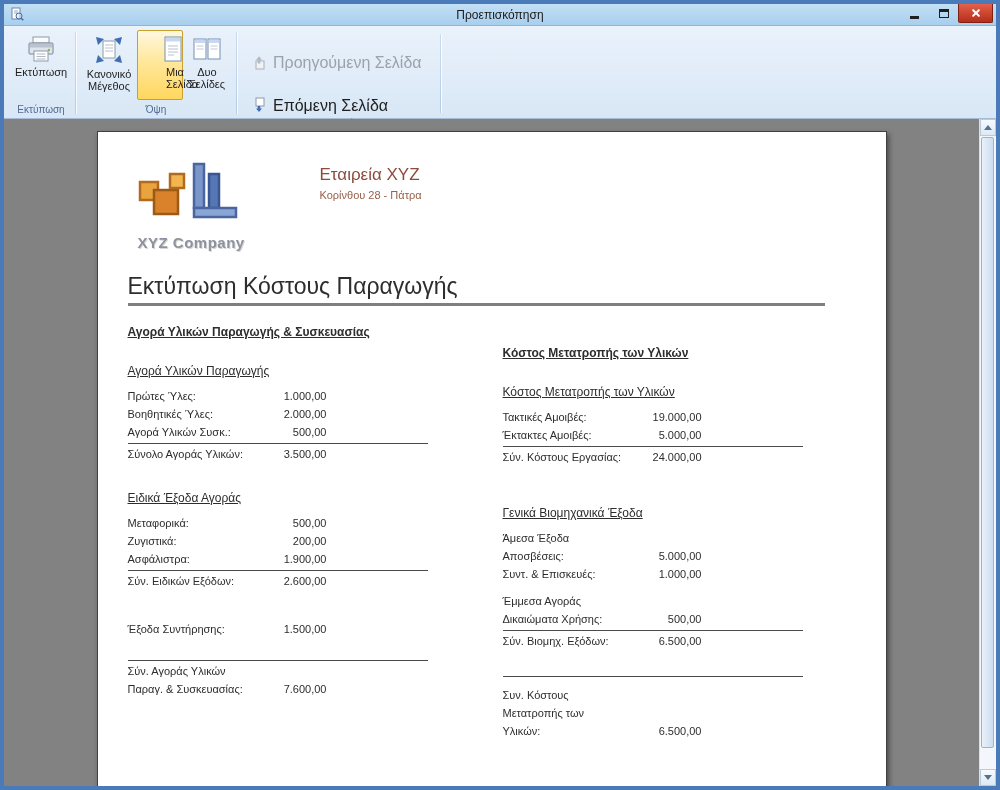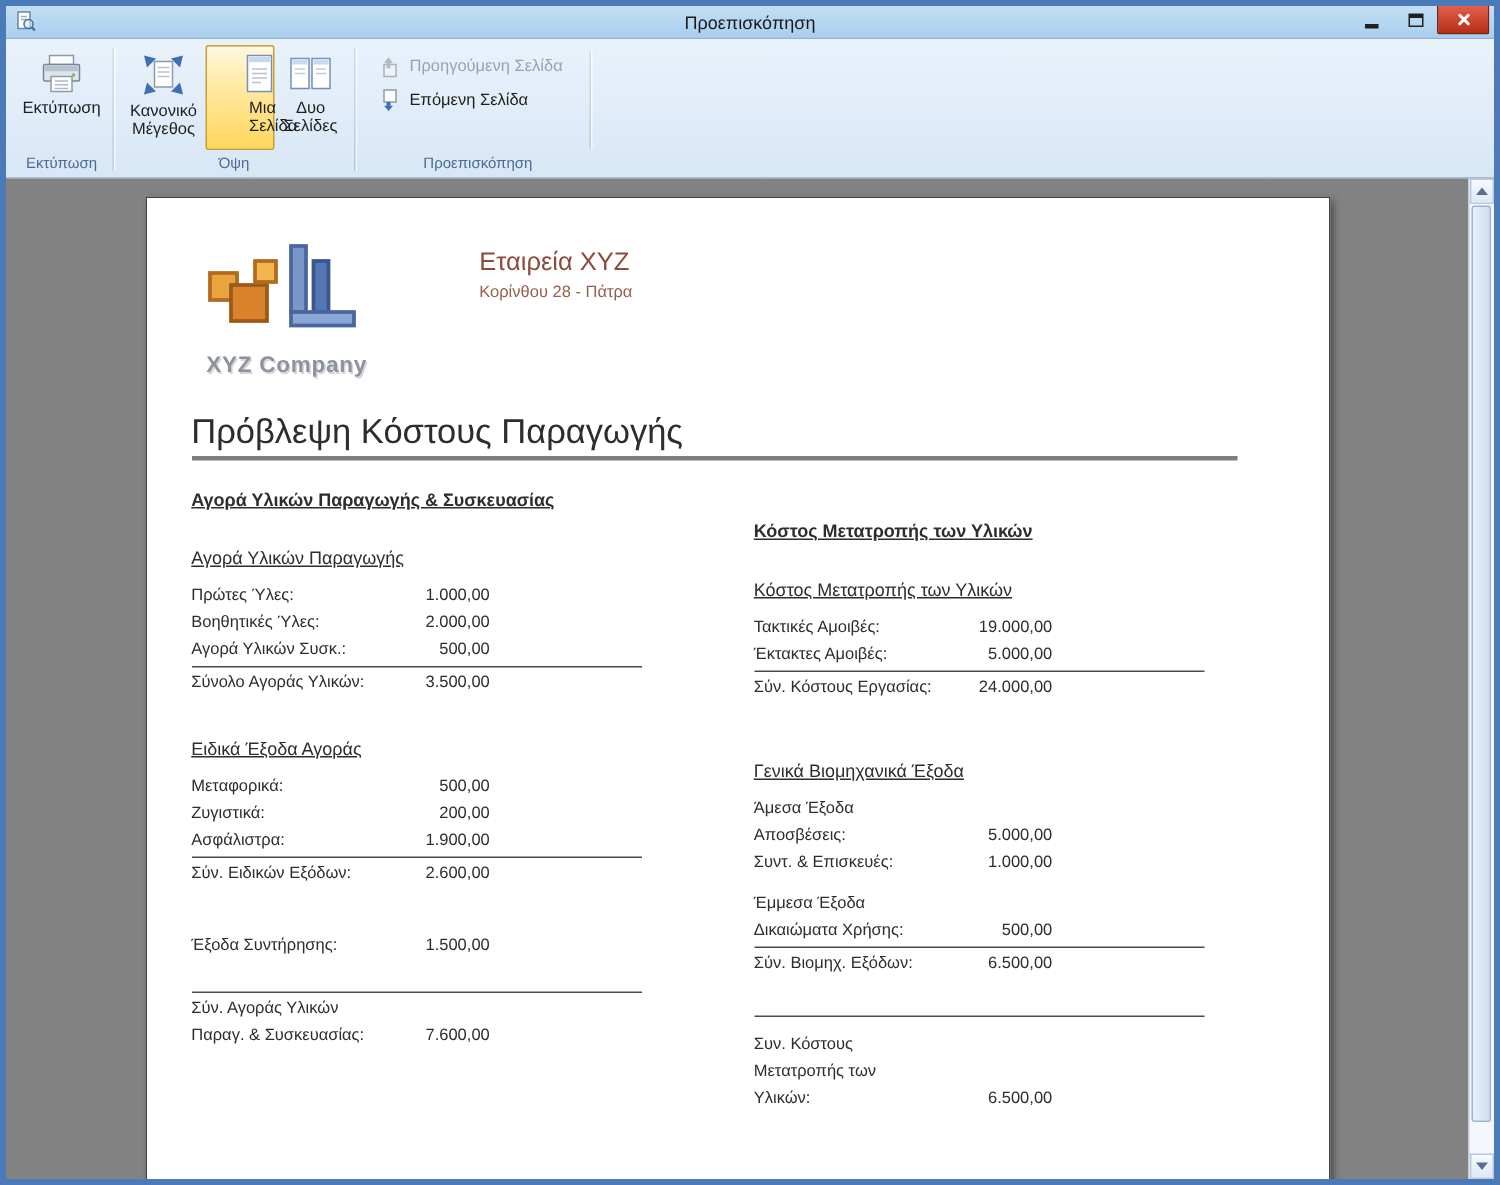--- a/index.html
+++ b/index.html
@@ -41,23 +41,23 @@
              font-size:11px; line-height:12px; color:#1e1e1e; text-align:center; height:70px; }
   .big-btn .lbl { width:100%; white-space:normal; }
   .big-btn.w-print { width:58px; }
   .big-btn.w-normal { width:56px; }
   .big-btn.w-one { width:46px; }
   .big-btn.w-two { width:48px; }
   .big-btn.w-close { width:94px; }
   .big-btn.selected { background:linear-gradient(#fff8e0,#ffe9a2 40%,#ffd75e);
                       border-color:#c99f2e;padding-left:28px; }
   .stack { display:flex; flex-direction:column; align-items:flex-start; gap:2px; padding:3px 4px 0; }
-  .small-btn { display:flex; align-items:center; gap:6px; height:21px; padding:0 12px 0 4px;
+  .small-btn { display:flex; align-items:flex-start; gap:6px; height:21px; padding:0 12px 0 4px;
                border:1px solid transparent; background:transparent;
-               font-family:"Liberation Sans",sans-serif; font-size:11px; color:#1e1e1e; }
+               font-family:"Liberation Sans",sans-serif; font-size:16px; color:#1e1e1e;margin-top:20px; }
   .small-btn.disabled { color:#9aa2ad; }
   .icon { line-height:0; }
 
   
   .preview { flex:1; position:relative; background:#828282; overflow:hidden; }
   .page-wrap { position:absolute; left:0; right:17px; top:0; bottom:0; overflow:hidden; }
   .page { width:790px; height:1040px; margin:12px auto 0; background:#fff;
           border:1px solid #404040; box-shadow:2px 3px 5px rgba(0,0,0,.45);
           padding:28px 30px; color:#2d2d2d; }
 
@@ -250,21 +250,21 @@
               </svg>
             </span>
             <div class="logo-caption">XYZ Company</div>
           </div>
           <div class="company-block">
             <div class="company-name">Εταιρεία XYZ</div>
             <div class="company-address">Κορίνθου 28 - Πάτρα</div>
           </div>
         </div>
 
-        <h1 class="doc-title">Πρόβλεψη Κόστους Παραγωγής</h1>
+        <h1 class="doc-title">Εκτύπωση Κόστους Παραγωγής</h1>
 
         <div class="doc-columns">
           <div class="doc-col">
             <div class="doc-col-header">Αγορά Υλικών Παραγωγής &amp; Συσκευασίας</div>
             <div class="doc-col-body">
                 <div class="doc-subheader">Αγορά Υλικών Παραγωγής</div>
                 <div class="doc-row">
                   <span class="doc-label">Πρώτες Ύλες:</span>
                   <span class="doc-value">1.000,00</span>
                 </div>
@@ -336,21 +336,21 @@
                 <div class="doc-plain">Άμεσα Έξοδα</div>
                 <div class="doc-row">
                   <span class="doc-label">Αποσβέσεις:</span>
                   <span class="doc-value">5.000,00</span>
                 </div>
                 <div class="doc-row">
                   <span class="doc-label">Συντ. &amp; Επισκευές:</span>
                   <span class="doc-value">1.000,00</span>
                 </div>
                 <div class="doc-spacer" style="height: 9px;"></div>
-                <div class="doc-plain">Έμμεσα Έξοδα</div>
+                <div class="doc-plain">Έμμεσα Αγοράς</div>
                 <div class="doc-row">
                   <span class="doc-label">Δικαιώματα Χρήσης:</span>
                   <span class="doc-value">500,00</span>
                 </div>
                 <div class="doc-rule"></div>
                 <div class="doc-row">
                   <span class="doc-label">Σύν. Βιομηχ. Εξόδων:</span>
                   <span class="doc-value">6.500,00</span>
                 </div>
                 <div class="doc-spacer" style="height: 24px;"></div>

